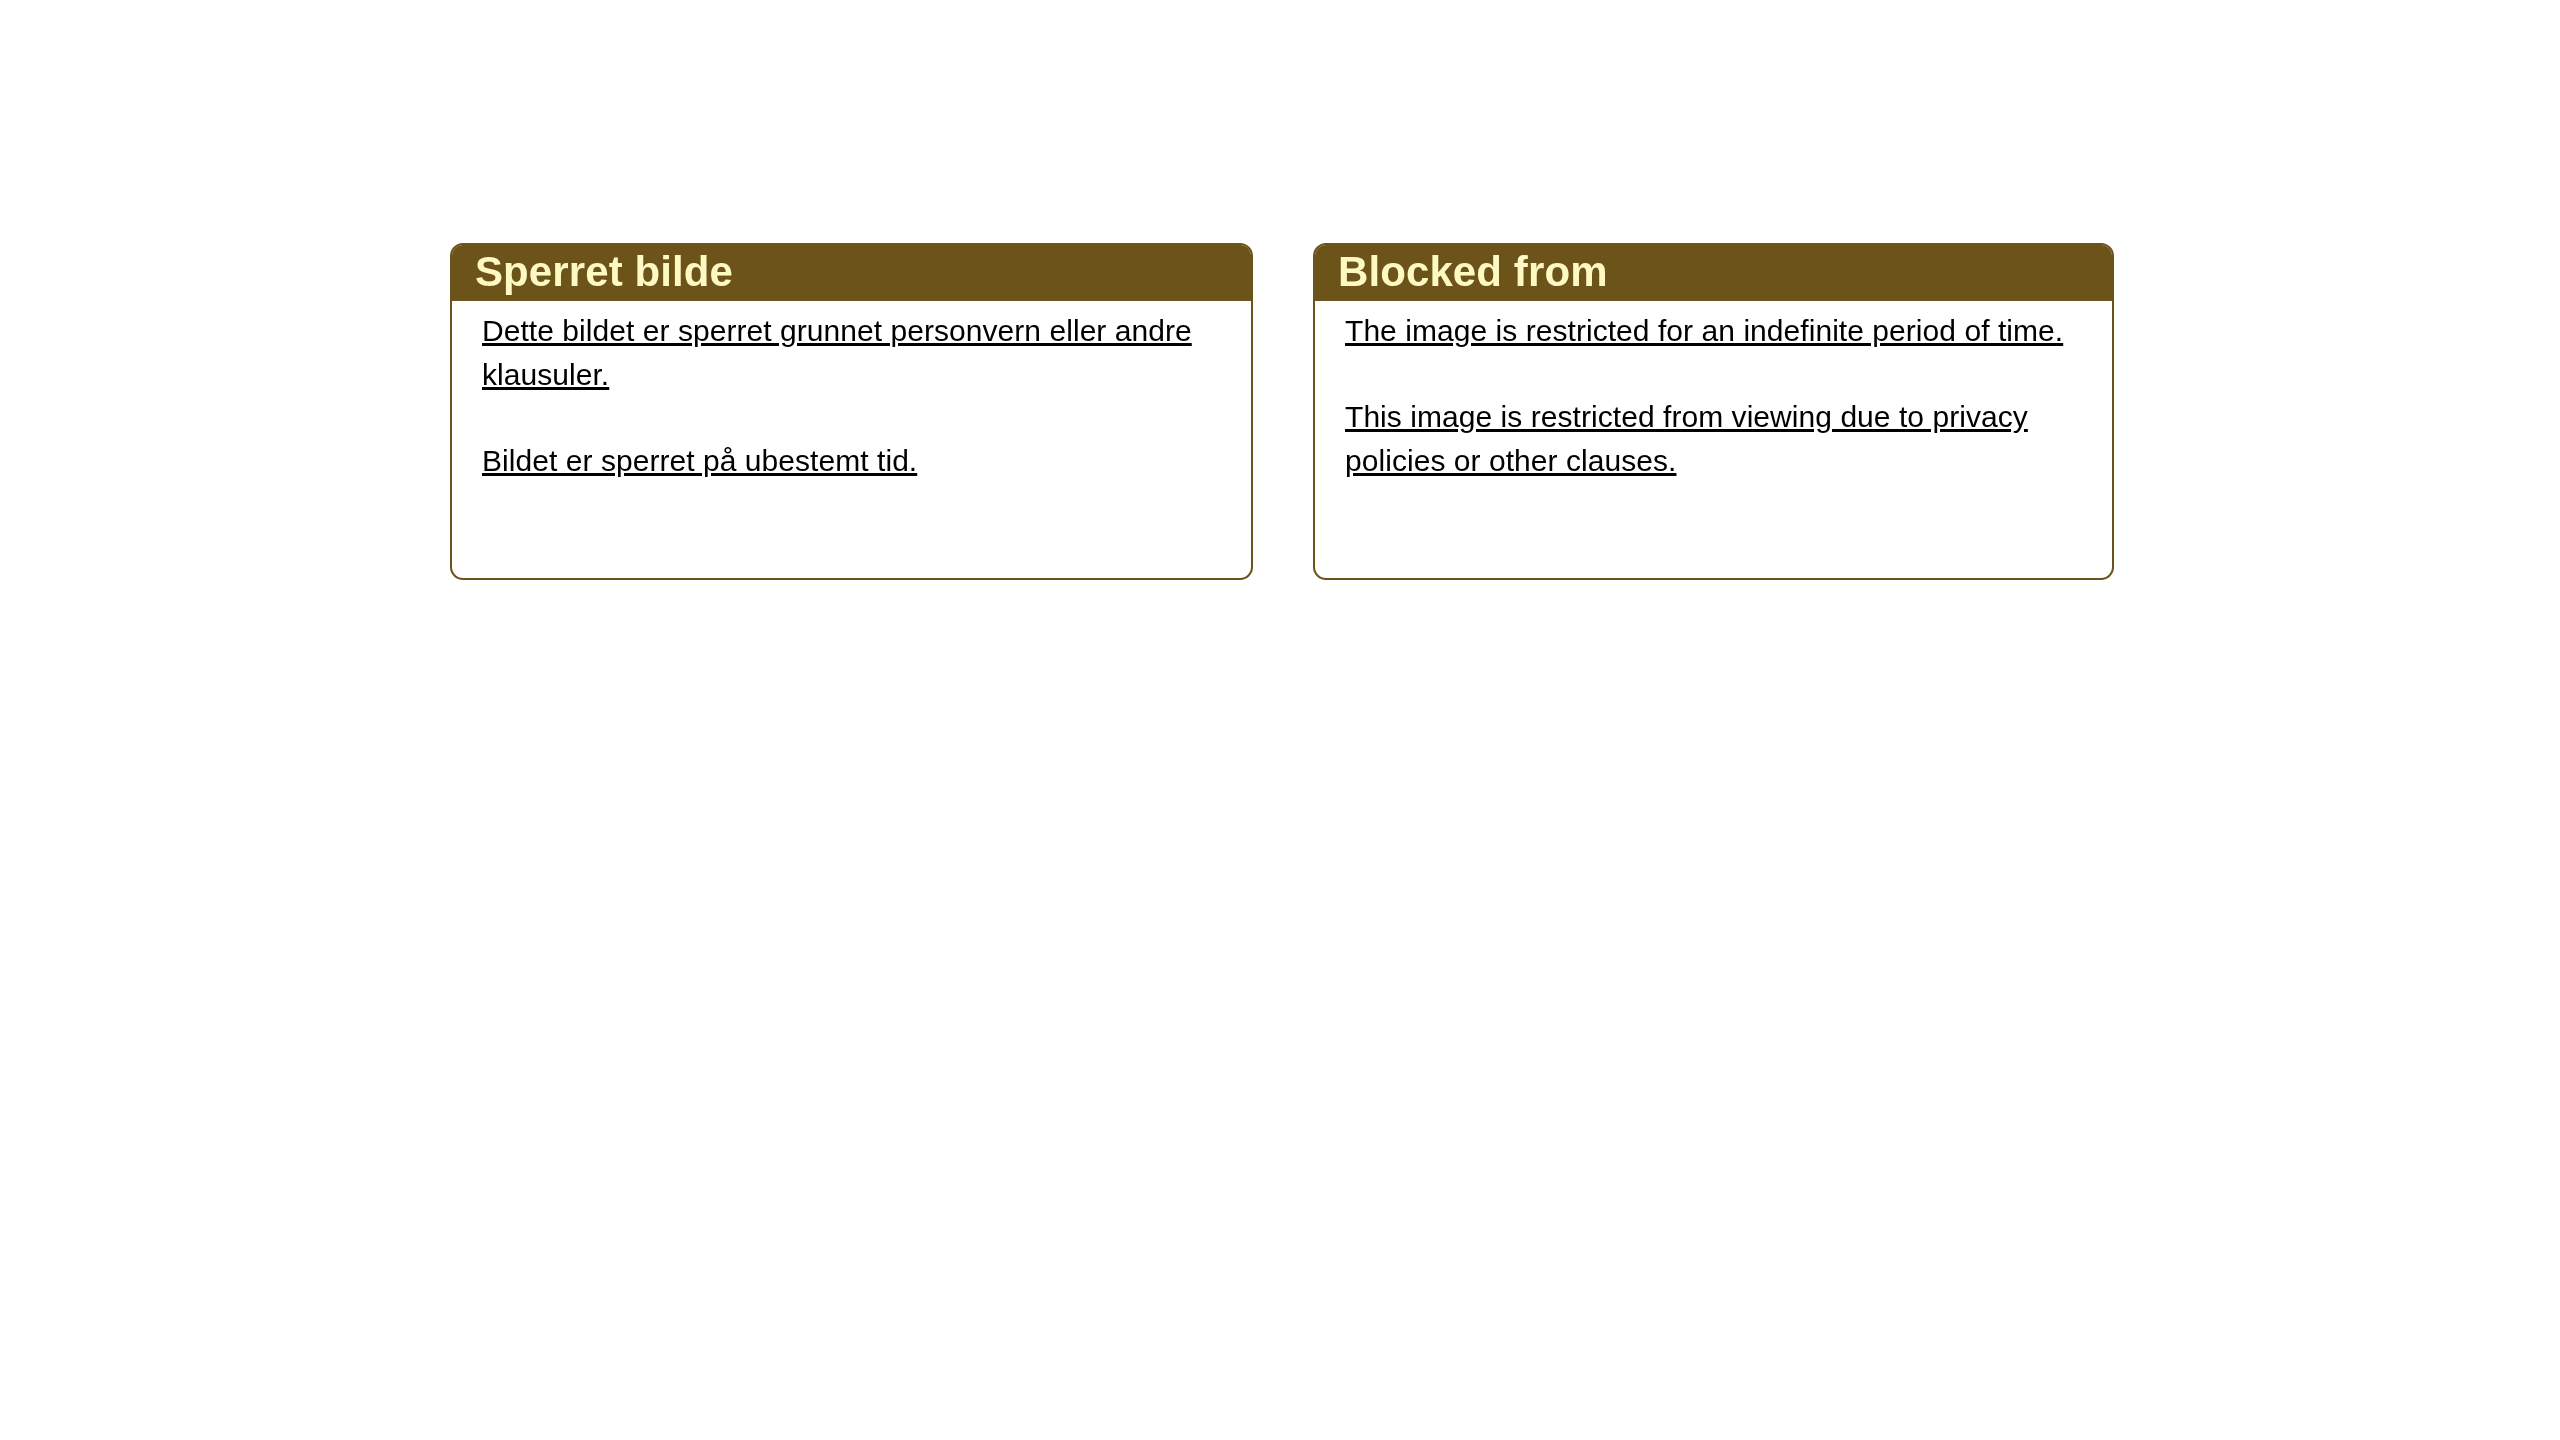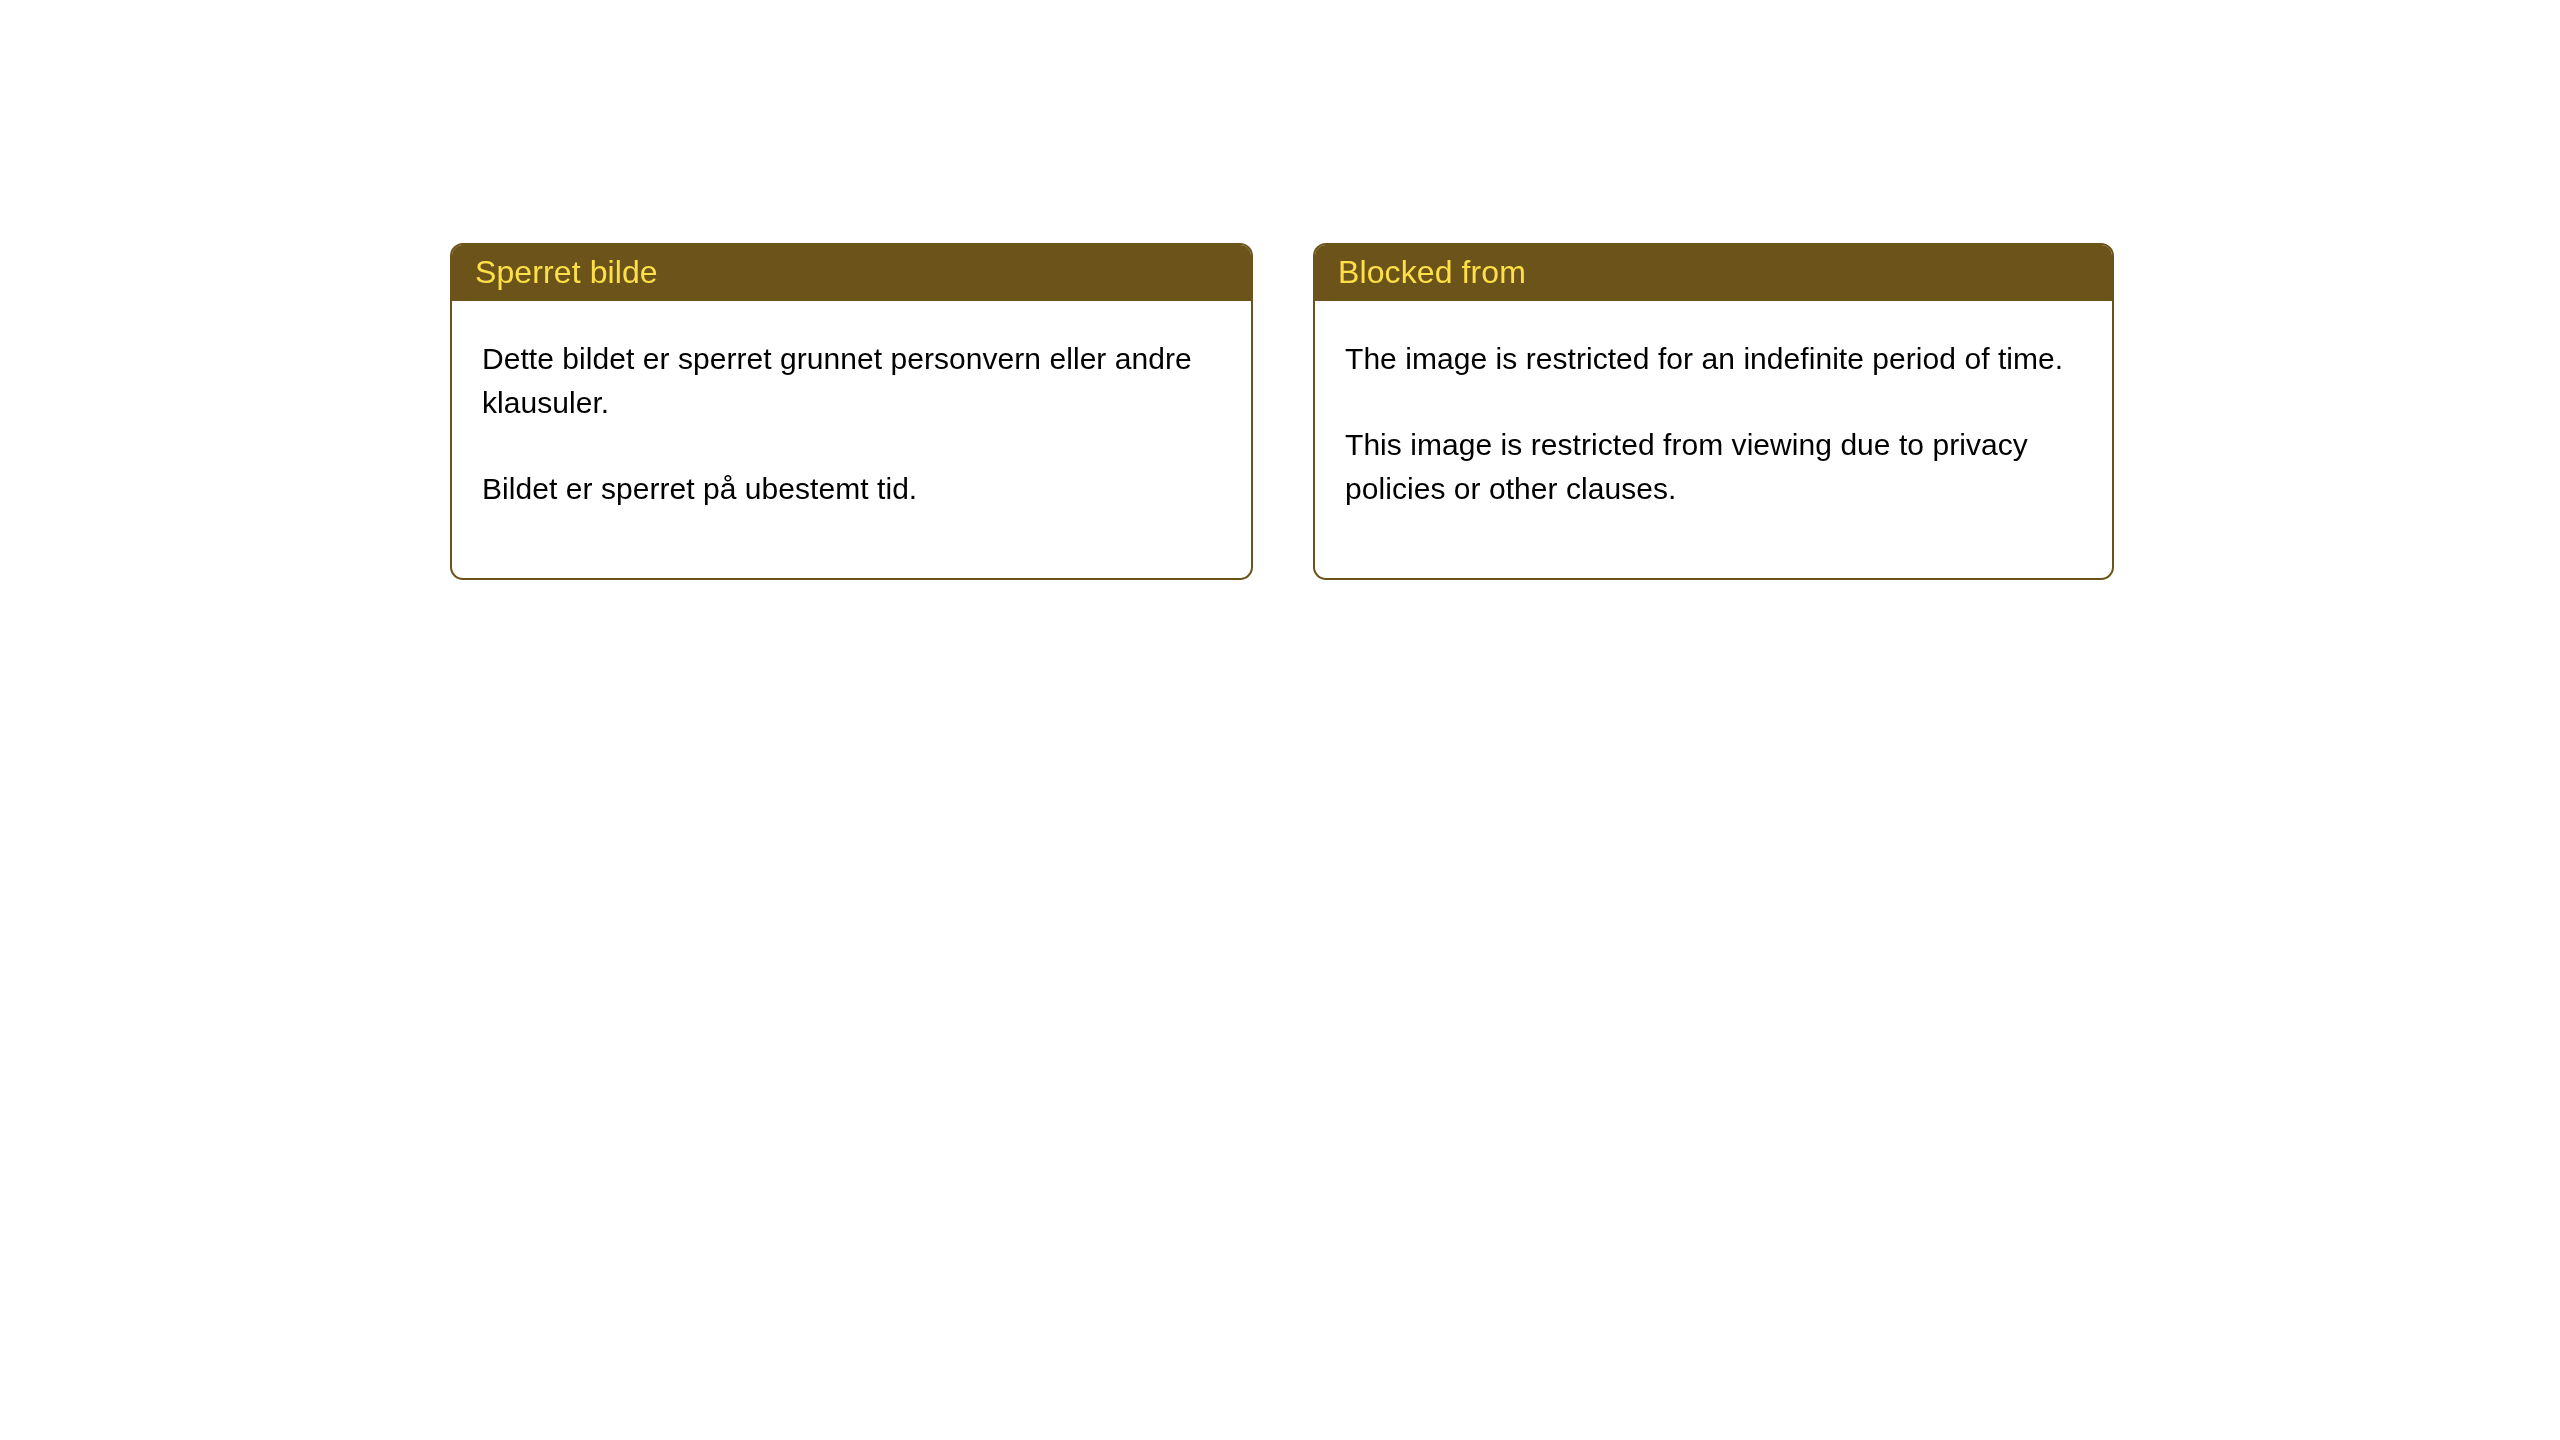--- a/index.html
+++ b/index.html
@@ -44,30 +44,31 @@
     background: #6b5319;
     margin: -2px -2px 0 -2px;
     border-top-left-radius: 12px;
     border-top-right-radius: 12px;
     display: flex;
     align-items: center;
     padding: 0 0 0 25px;
   }
 
   .card-title {
-    color: #fde047;
-    font-size: 32px;
+    color: #fef9c3;
+    font-size: 42px;
     line-height: 38px;
-    font-weight: 400;
+    font-weight: 700;
     letter-spacing: 0.1px;
     white-space: nowrap;
   }
 
   .card-body {
-    padding: 36px 24px 0 30px;
+    padding: 8px 24px 0 30px;
+    text-decoration: underline;
   }
 
   .card-paragraph {
     color: #000000;
     font-size: 30px;
     line-height: 44px;
     font-weight: 400;
     margin: 0;
     letter-spacing: 0.05px;
   }

